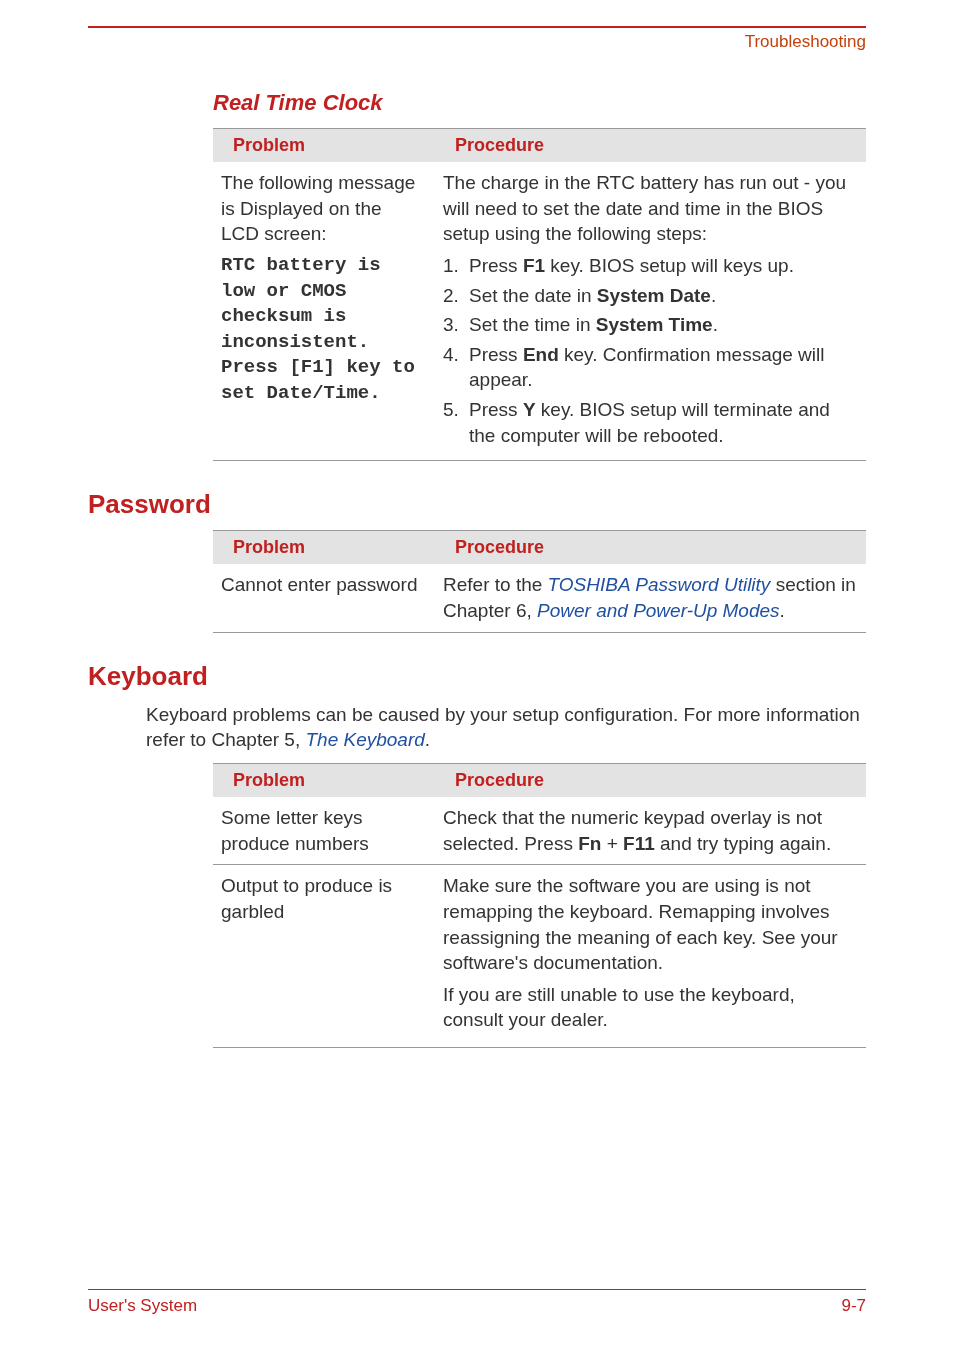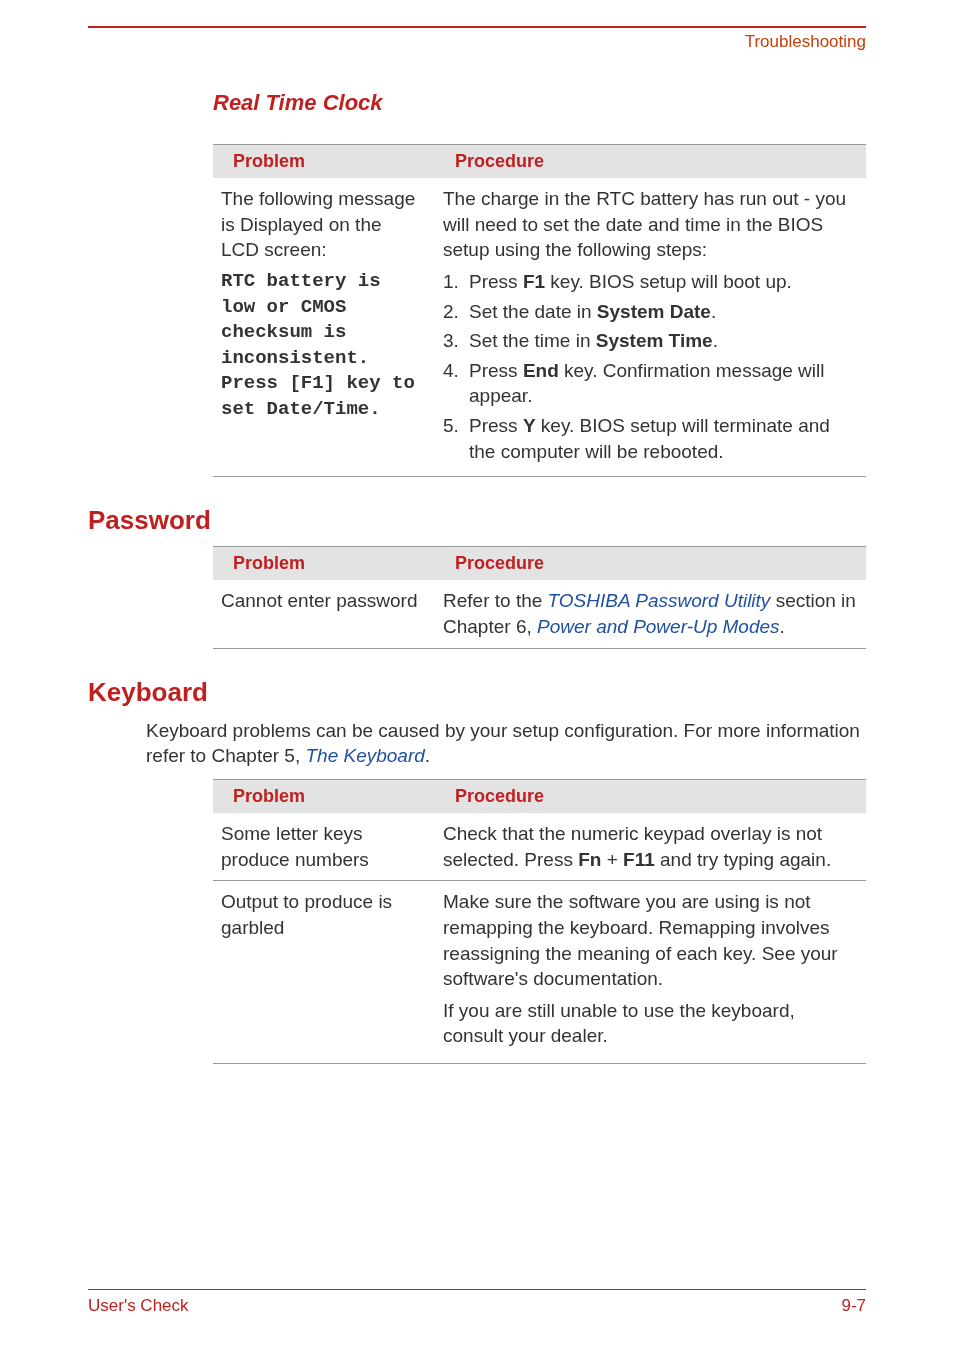--- a/index.html
+++ b/index.html
@@ -30,21 +30,21 @@
     top: 80px;
     left: 88px;
     right: 88px;
   }
   .h3-italic {
     color: #c02020;
     font-style: italic;
     font-weight: bold;
     font-size: 22px;
     margin-left: 125px;
-    margin-bottom: 28px;
+    margin-bottom: 12px;
     margin-top: 10px;
   }
   .h2-red {
     color: #c02020;
     font-weight: bold;
     font-size: 26px;
     margin-top: 28px;
     margin-bottom: 10px;
   }
   .para {
@@ -128,21 +128,21 @@
         <td class="col-problem">
           <div class="proc-para">The following message is Displayed on the LCD screen:</div>
           <div class="mono">RTC battery is low or CMOS checksum is inconsistent.</div>
           <div class="mono">Press [F1] key to set Date/Time.</div>
         </td>
         <td class="col-proc">
           <div class="proc-para">The charge in the RTC battery has run out - you will need to set the date and time in the BIOS setup using the following steps:</div>
           <ol class="ol-steps">
             <li>
                 <span class="num">1.</span>
-                <span class="txt"><span>Press </span><b>F1</b><span> key. BIOS setup will boot up.</span></span>
+                <span class="txt"><span>Press </span><b>F1</b><span> key. BIOS setup will keys up.</span></span>
               </li>
             <li>
                 <span class="num">2.</span>
                 <span class="txt"><span>Set the date in </span><b>System Date</b><span>.</span></span>
               </li>
             <li>
                 <span class="num">3.</span>
                 <span class="txt"><span>Set the time in </span><b>System Time</b><span>.</span></span>
               </li>
             <li>
@@ -206,16 +206,16 @@
         </td>
       </tr>
     </tbody>
   </table>
 
 </div>
 
 <div class="footer">
   <div class="footer-rule"></div>
   <div class="footer-row">
-    <span>User's Check</span>
+    <span>User's System</span>
     <span>9-7</span>
   </div>
 </div>
 
 </body></html>

